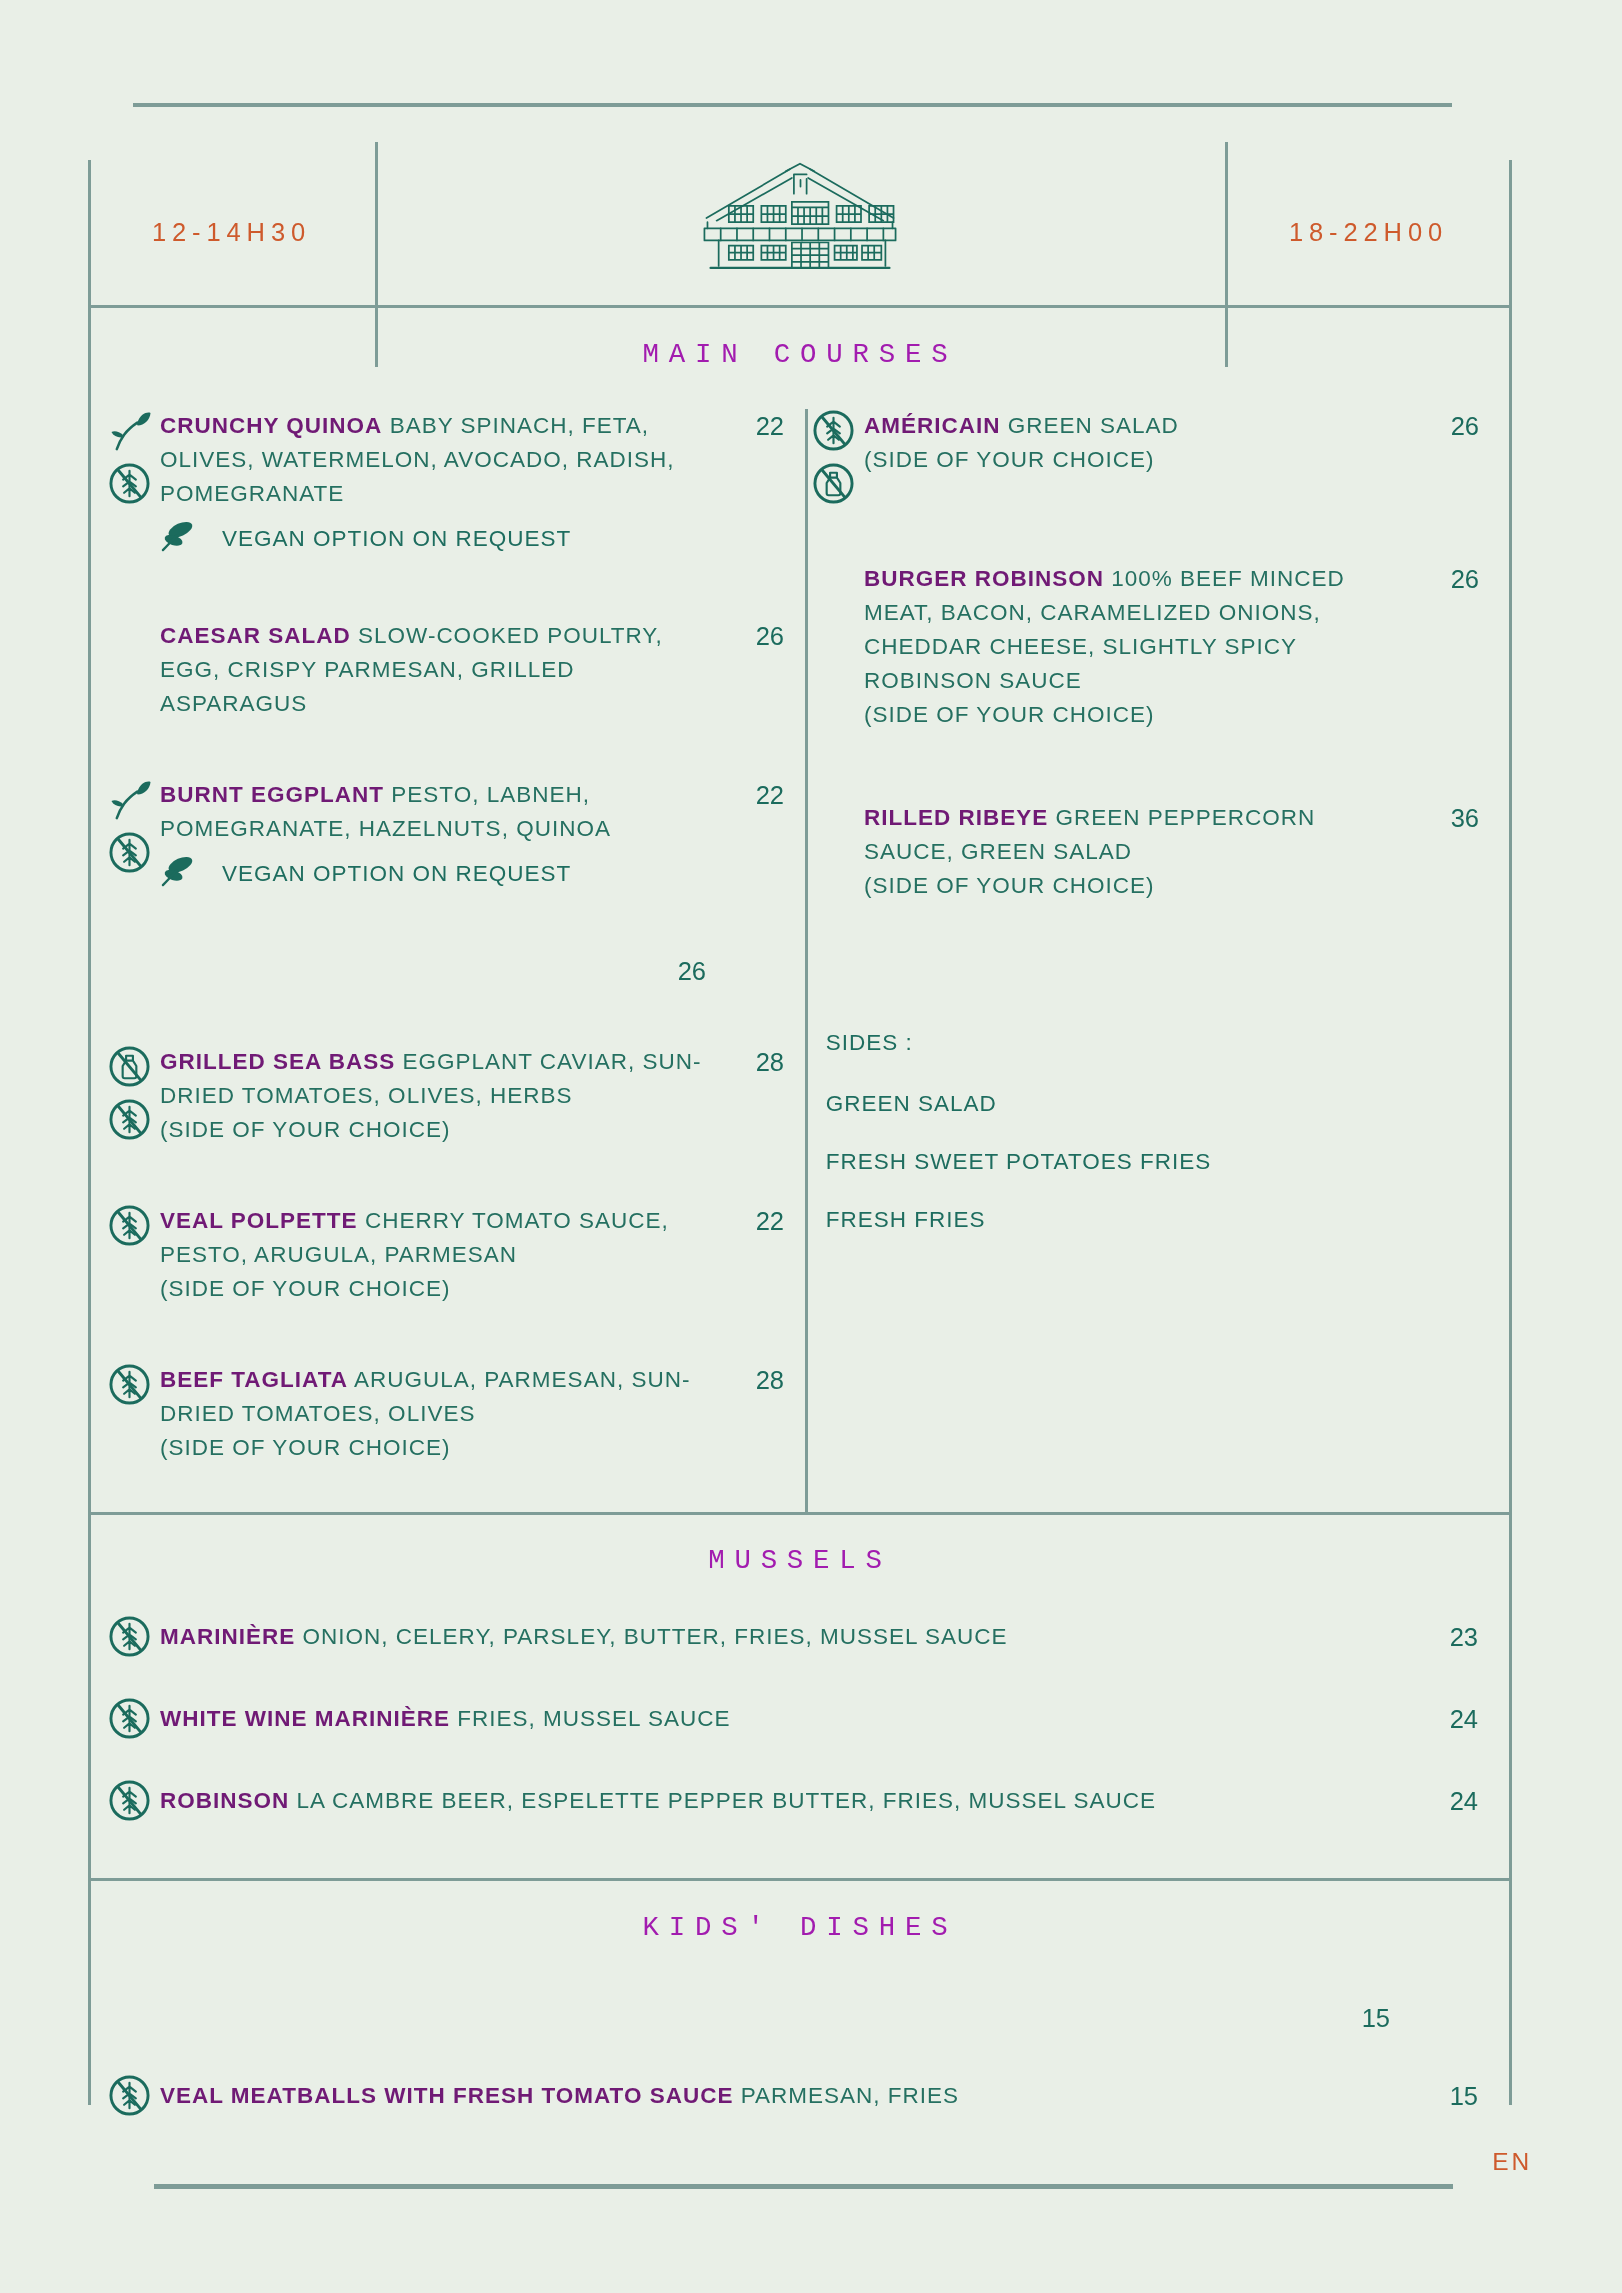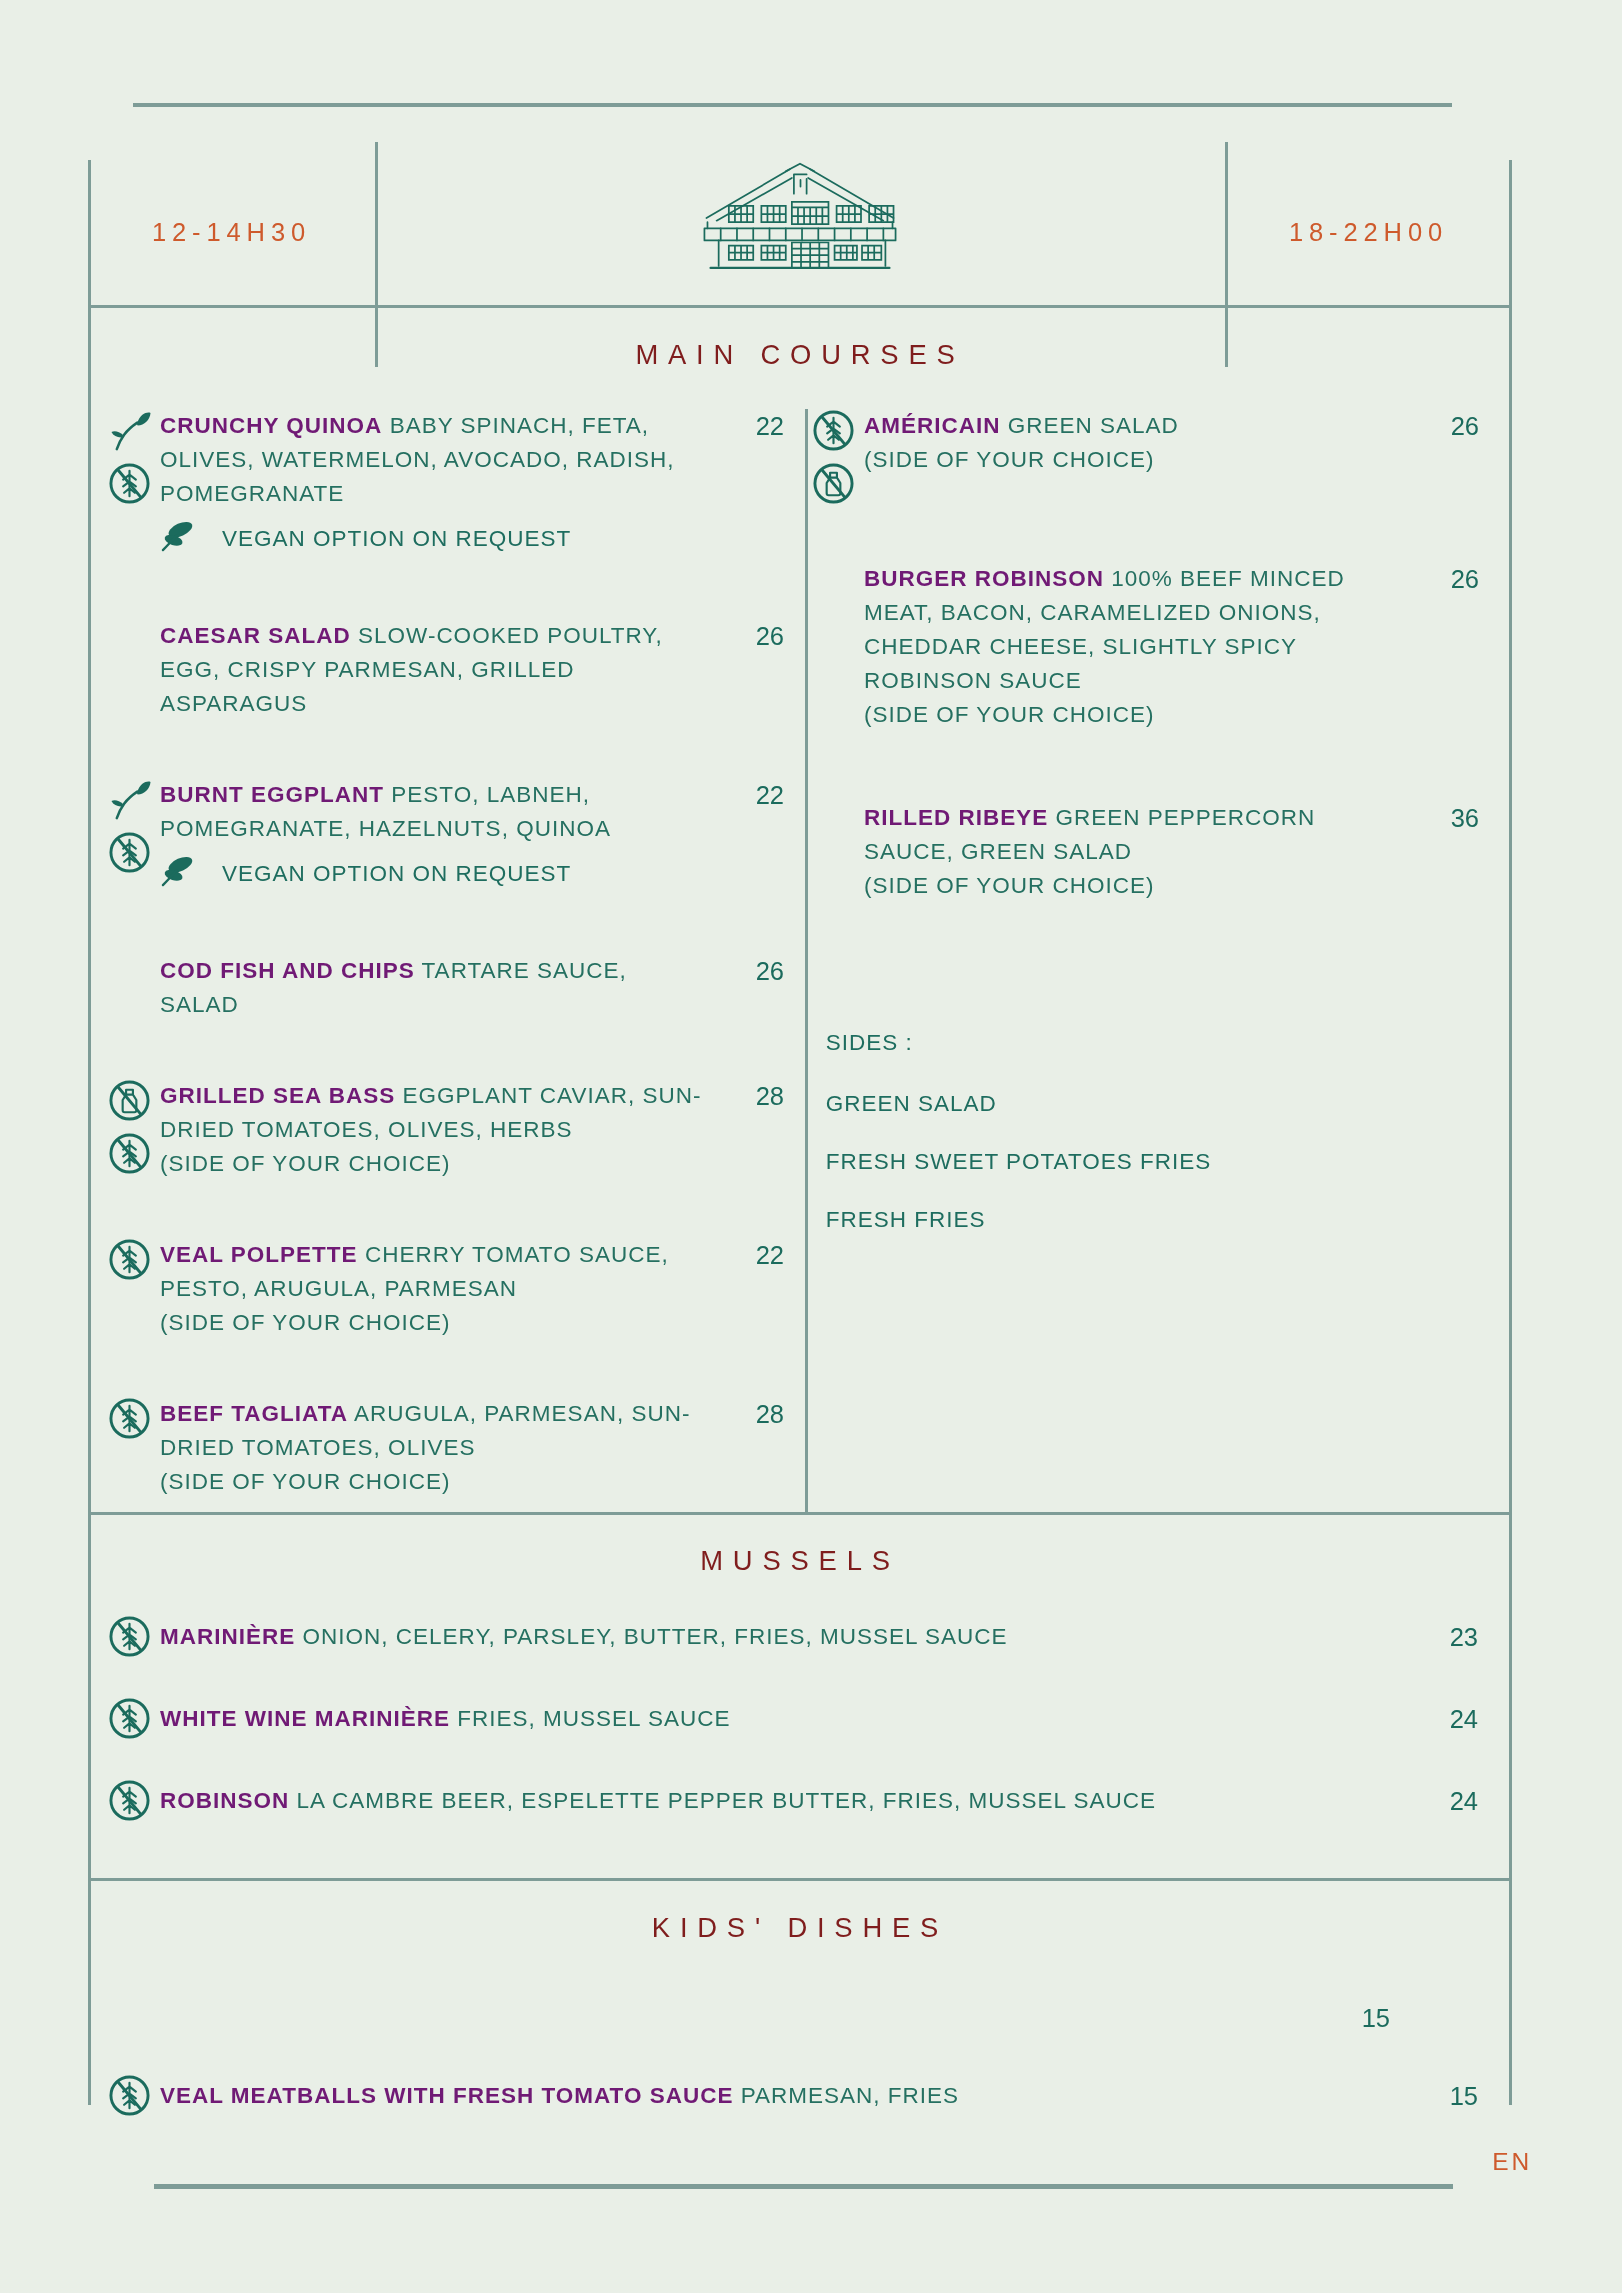--- a/index.html
+++ b/index.html
@@ -27,22 +27,23 @@
     position:absolute; top:218px; font-size:25.5px; letter-spacing:5.9px;
     color:#CE5A2C; text-align:center; white-space:nowrap;
   }
   .hours.lh { left:88px;   width:287px; }
   .hours.rh { left:1225px; width:287px; }
 
   .house { position:absolute; left:696px; top:151px; width:208px; height:122px; }
 
   .section-title {
     position:absolute; left:88px; width:1424px; text-align:center;
-    color:#7f1d1d; font-size:27.4px; letter-spacing:9.8px; font-weight:400;
+    color:#a21caf; font-size:27.4px; letter-spacing:9.8px; font-weight:400;
     white-space:nowrap;
+    font-family:Liberation Mono, monospace;
   }
   #mc-title      { top:339px; }
   #mussels-title { top:1545px; }
   #kids-title    { top:1912px; }
 
   .col { position:absolute; top:409px; }
   .col.left  { left:108px; width:676px; }
   .col.right { left:812px; width:667px; }
 
   .menu-item {
@@ -209,24 +210,20 @@
               <use href="#ic-leaf"></use>
             </svg></span>
         <span>VEGAN OPTION ON REQUEST</span>
       </span>
     </div>
     <div class="price">22</div>
   </div>
 
   <div class="menu-item">
     <div class="icons"></div>
-    <div class="itext">
-      <span class="nm">COD FISH AND CHIPS</span>
-      <span>TARTARE SAUCE, SALAD</span>
-    </div>
     <div class="price">26</div>
   </div>
 
   <div class="menu-item">
     <div class="icons">
       <span>
           <svg width="43" height="43" viewBox="0 0 44 44">
             <use href="#ic-lactose"></use>
           </svg>
         </span>

